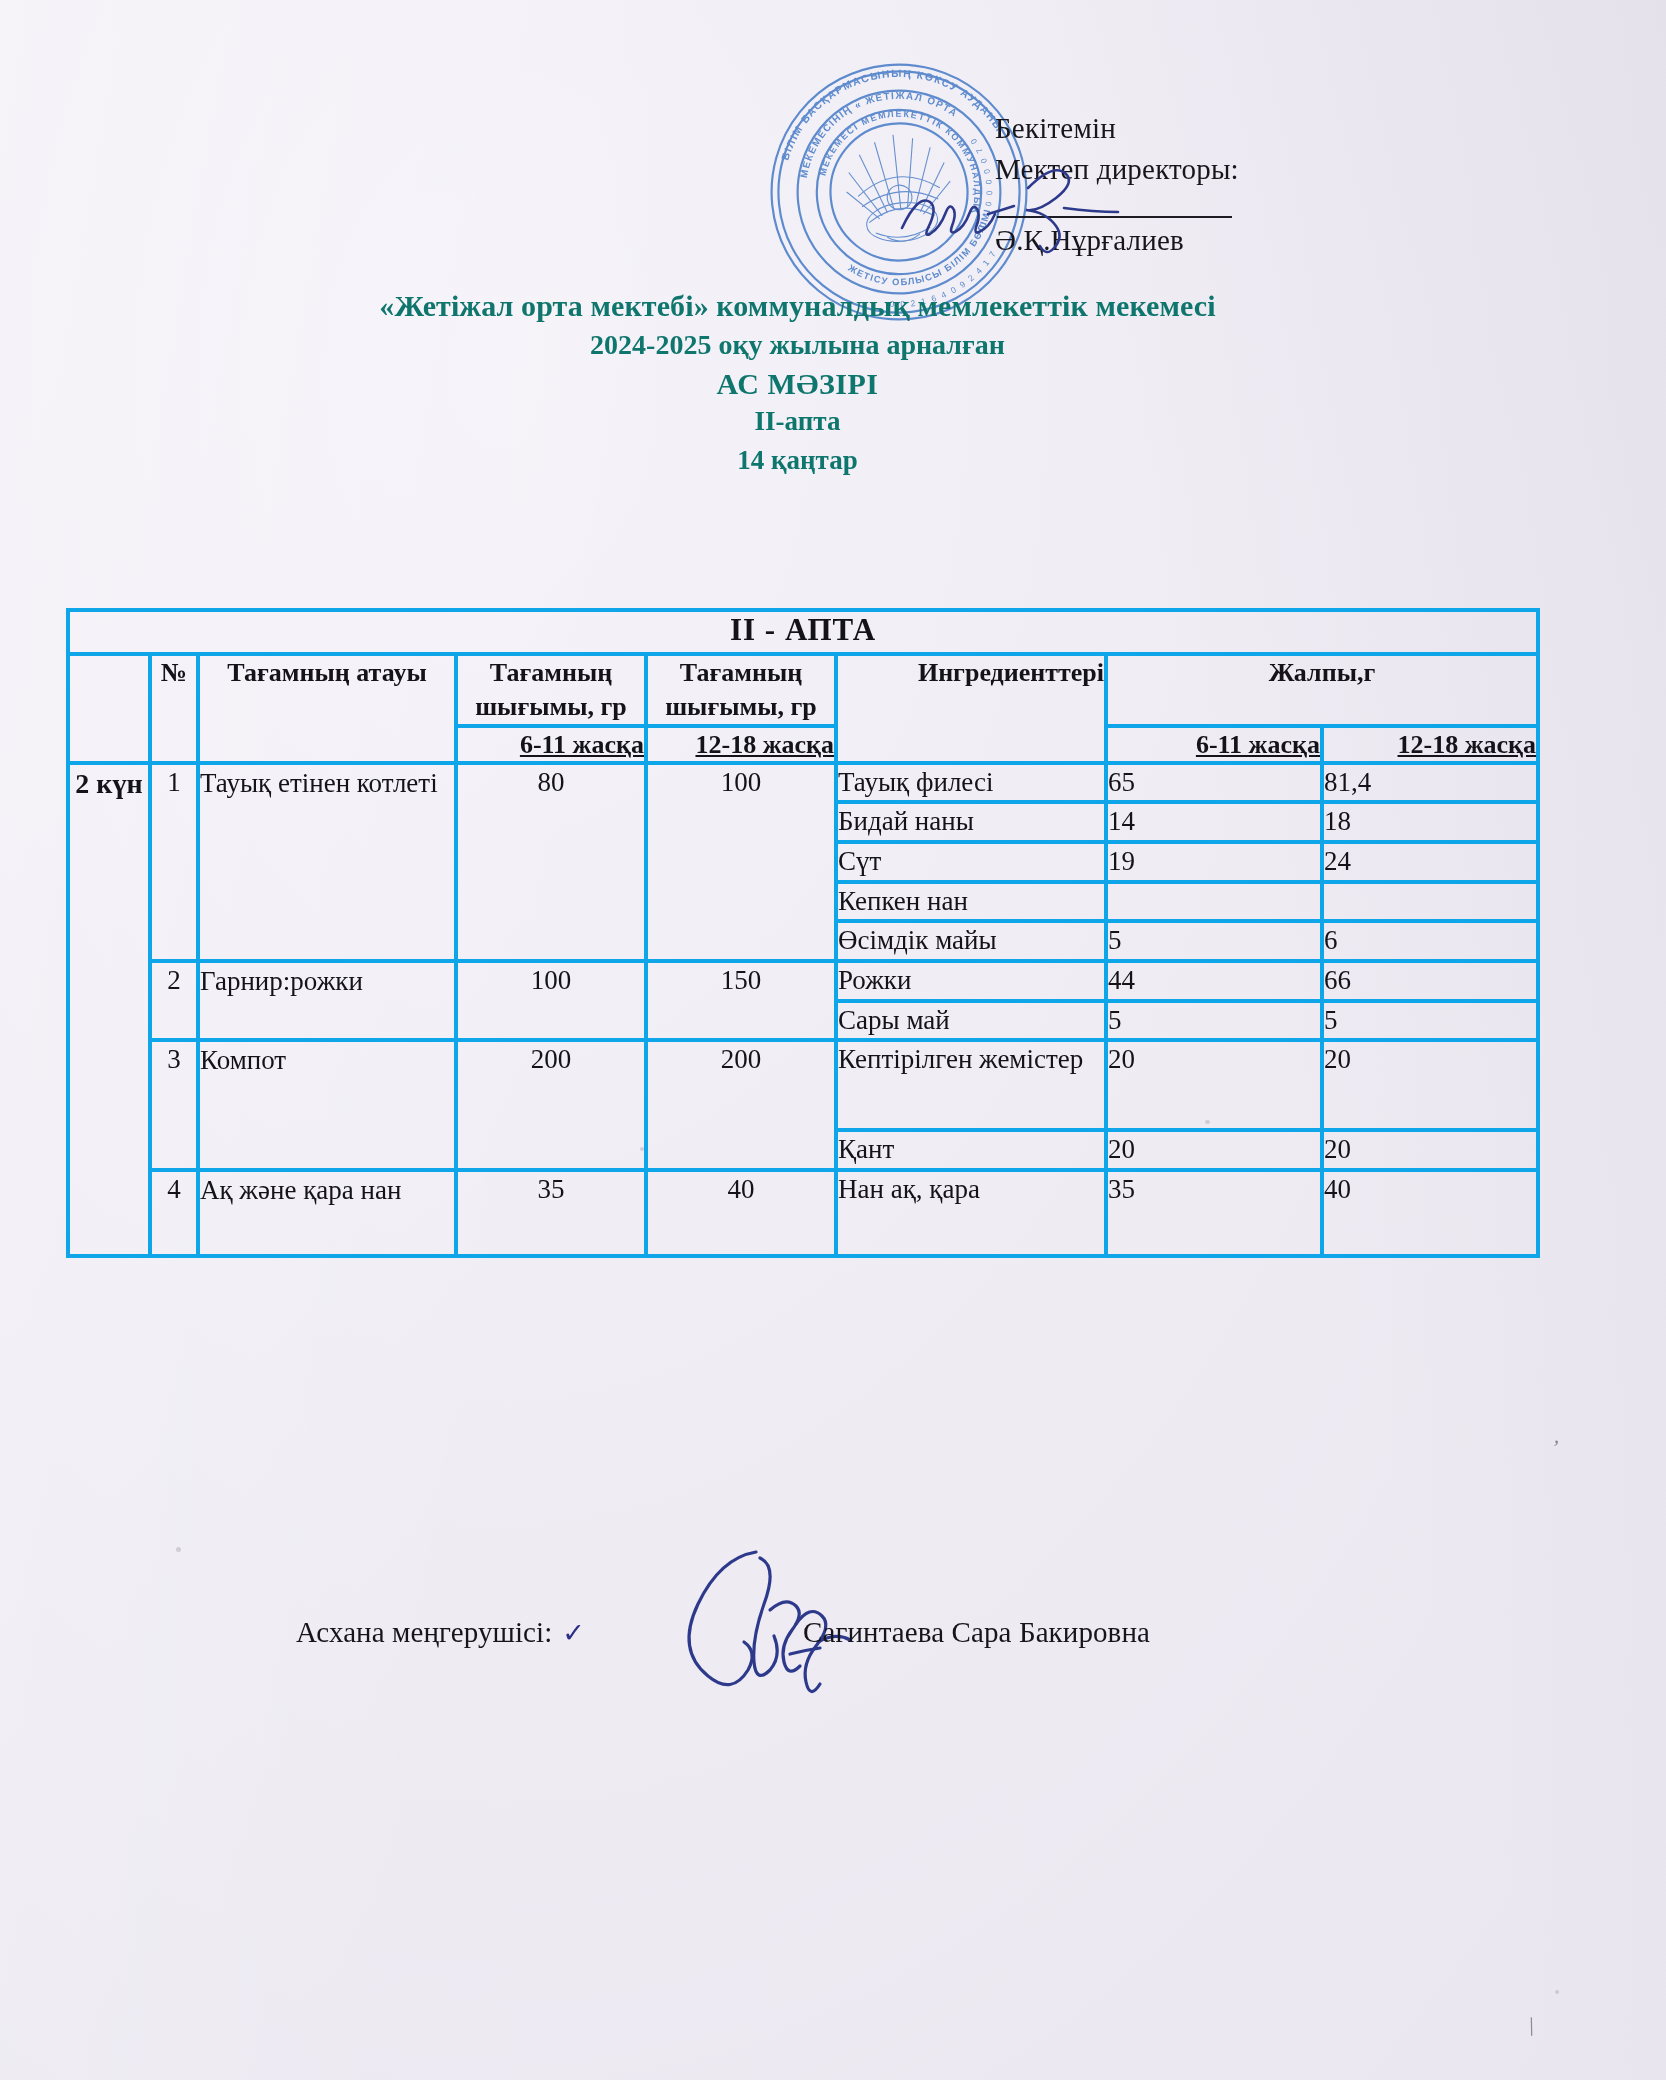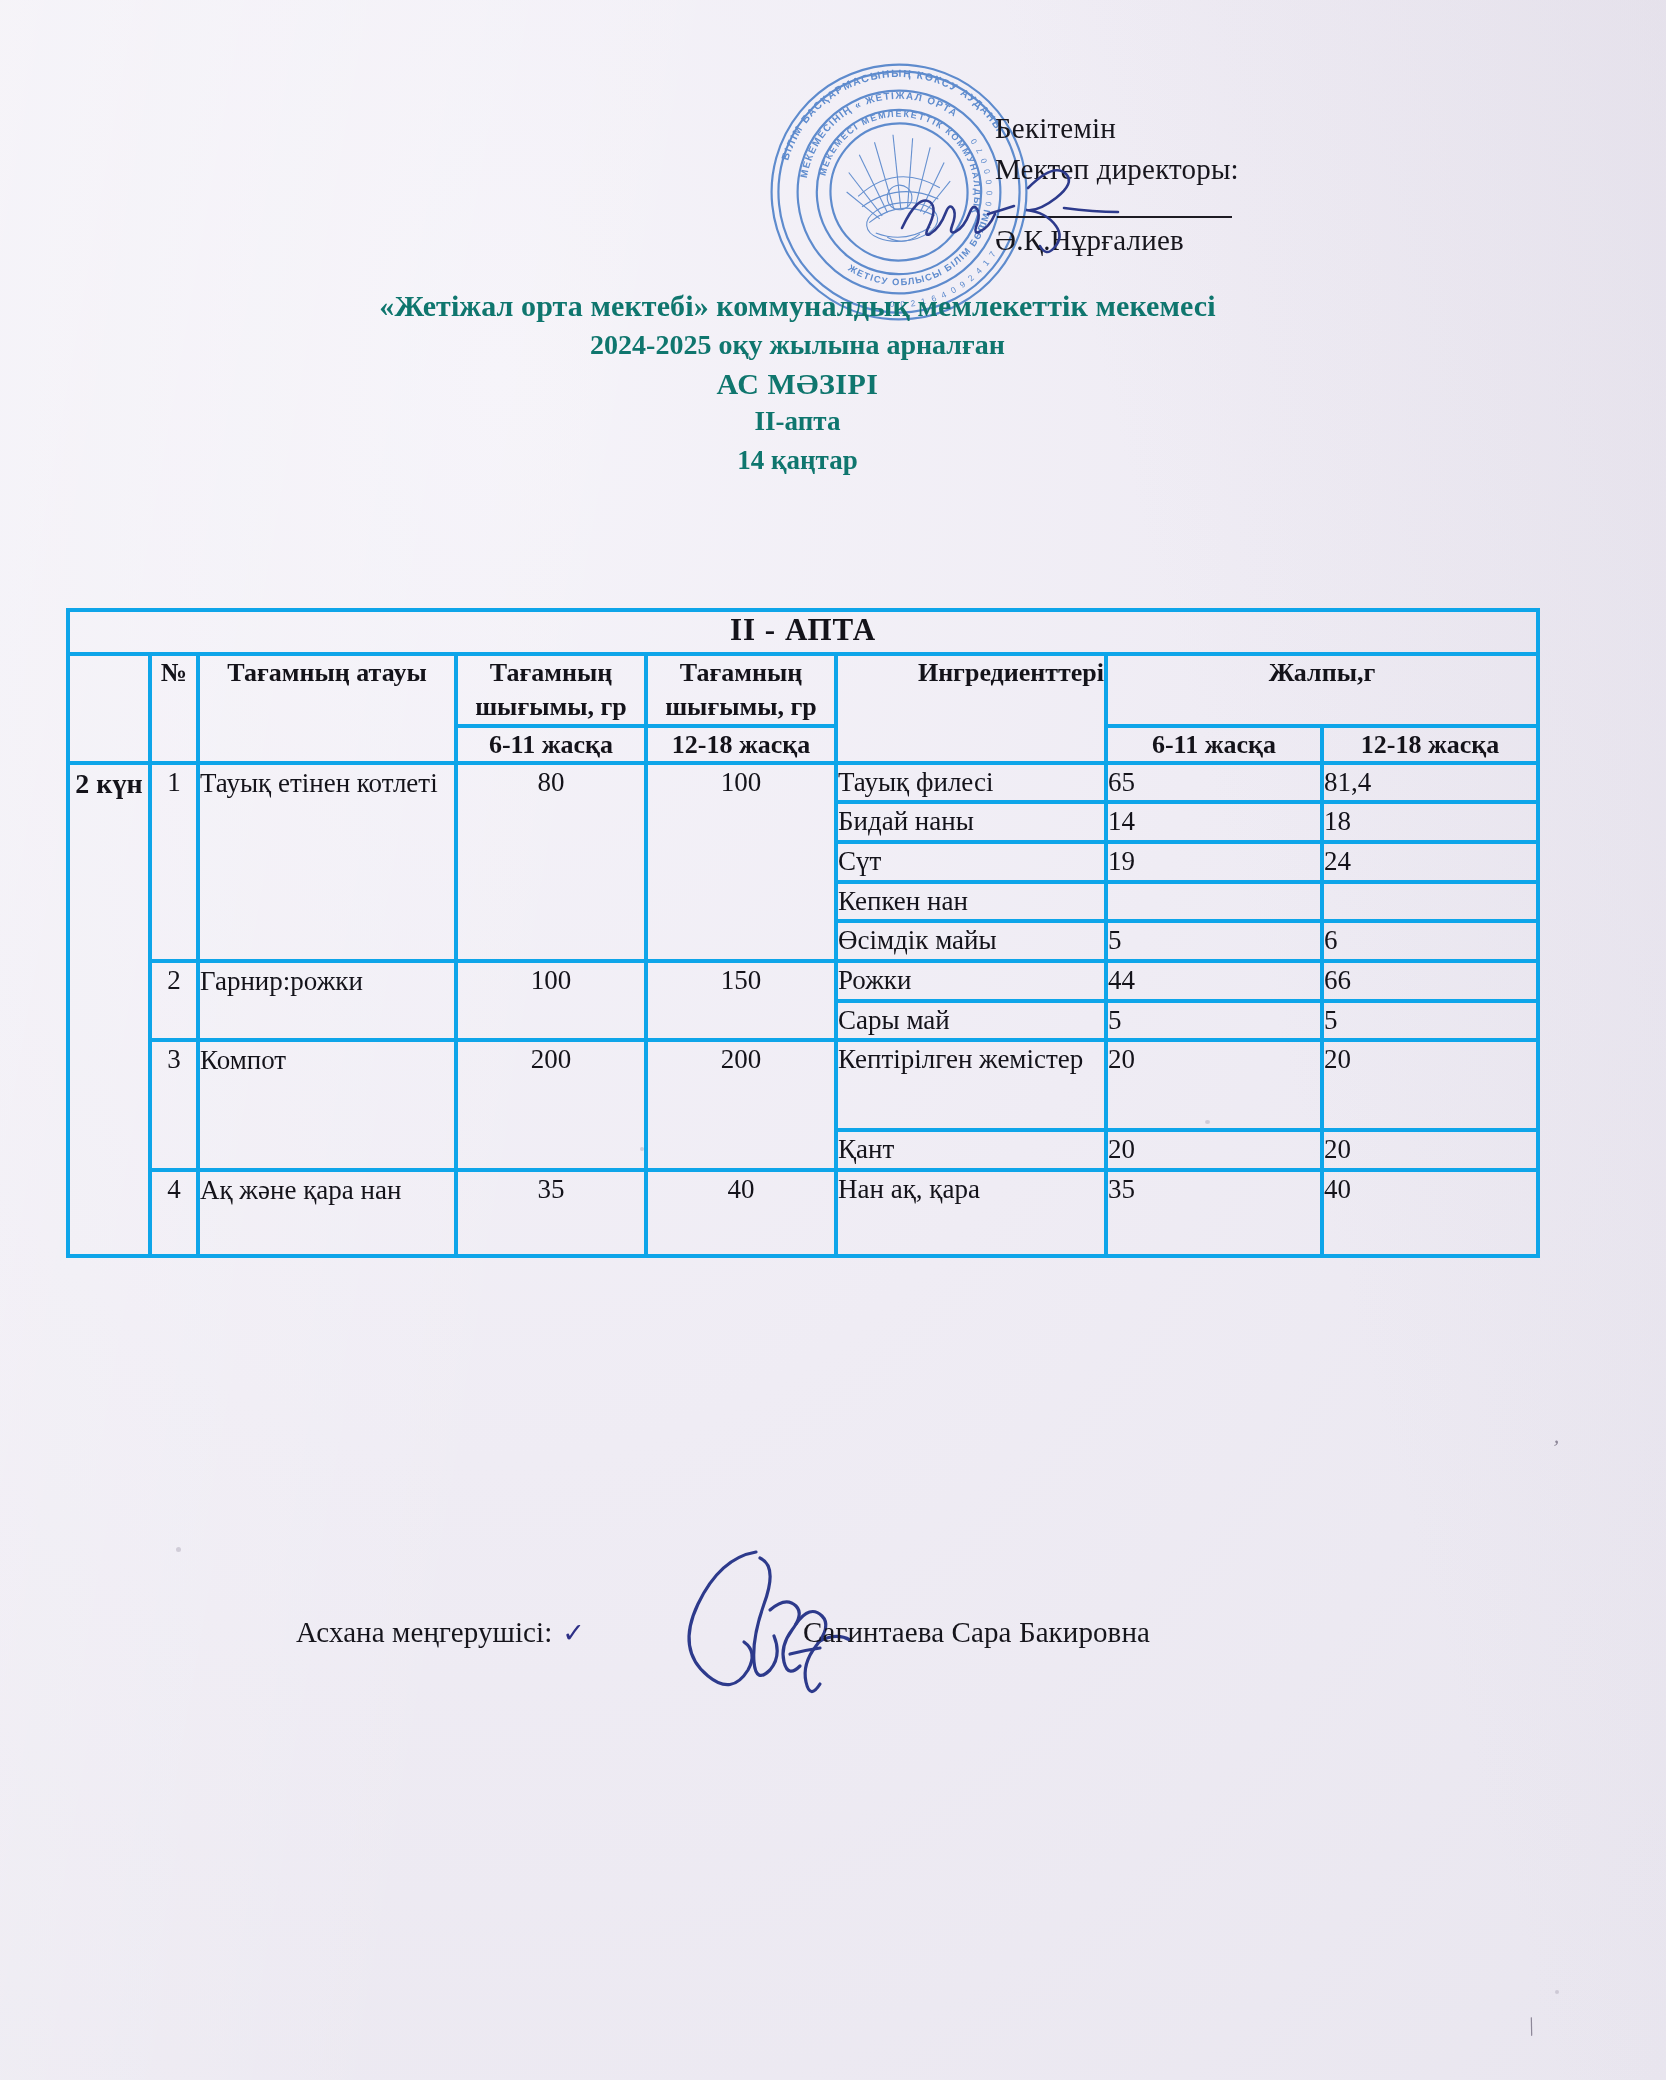--- a/index.html
+++ b/index.html
@@ -146,25 +146,26 @@
     font-size: 26px;
     font-weight: bold;
     line-height: 1.30;
     padding: 9px 6px 6px;
   }
   .hd-ing{
     text-align:right;
     padding-left: 14px;
   }
   .hd-sub{
-    text-align:center;
+    text-align:right;
     font-size: 26px;
     font-weight: bold;
     line-height: 1.28;
     padding: 6px 4px 10px;
+    text-decoration: underline;
   }
 
   .day-cell{
     text-align:center;
     font-size: 28px;
     font-weight: bold;
     line-height: 1.35;
     padding-top: 58px;
     width: 82px;
   }

